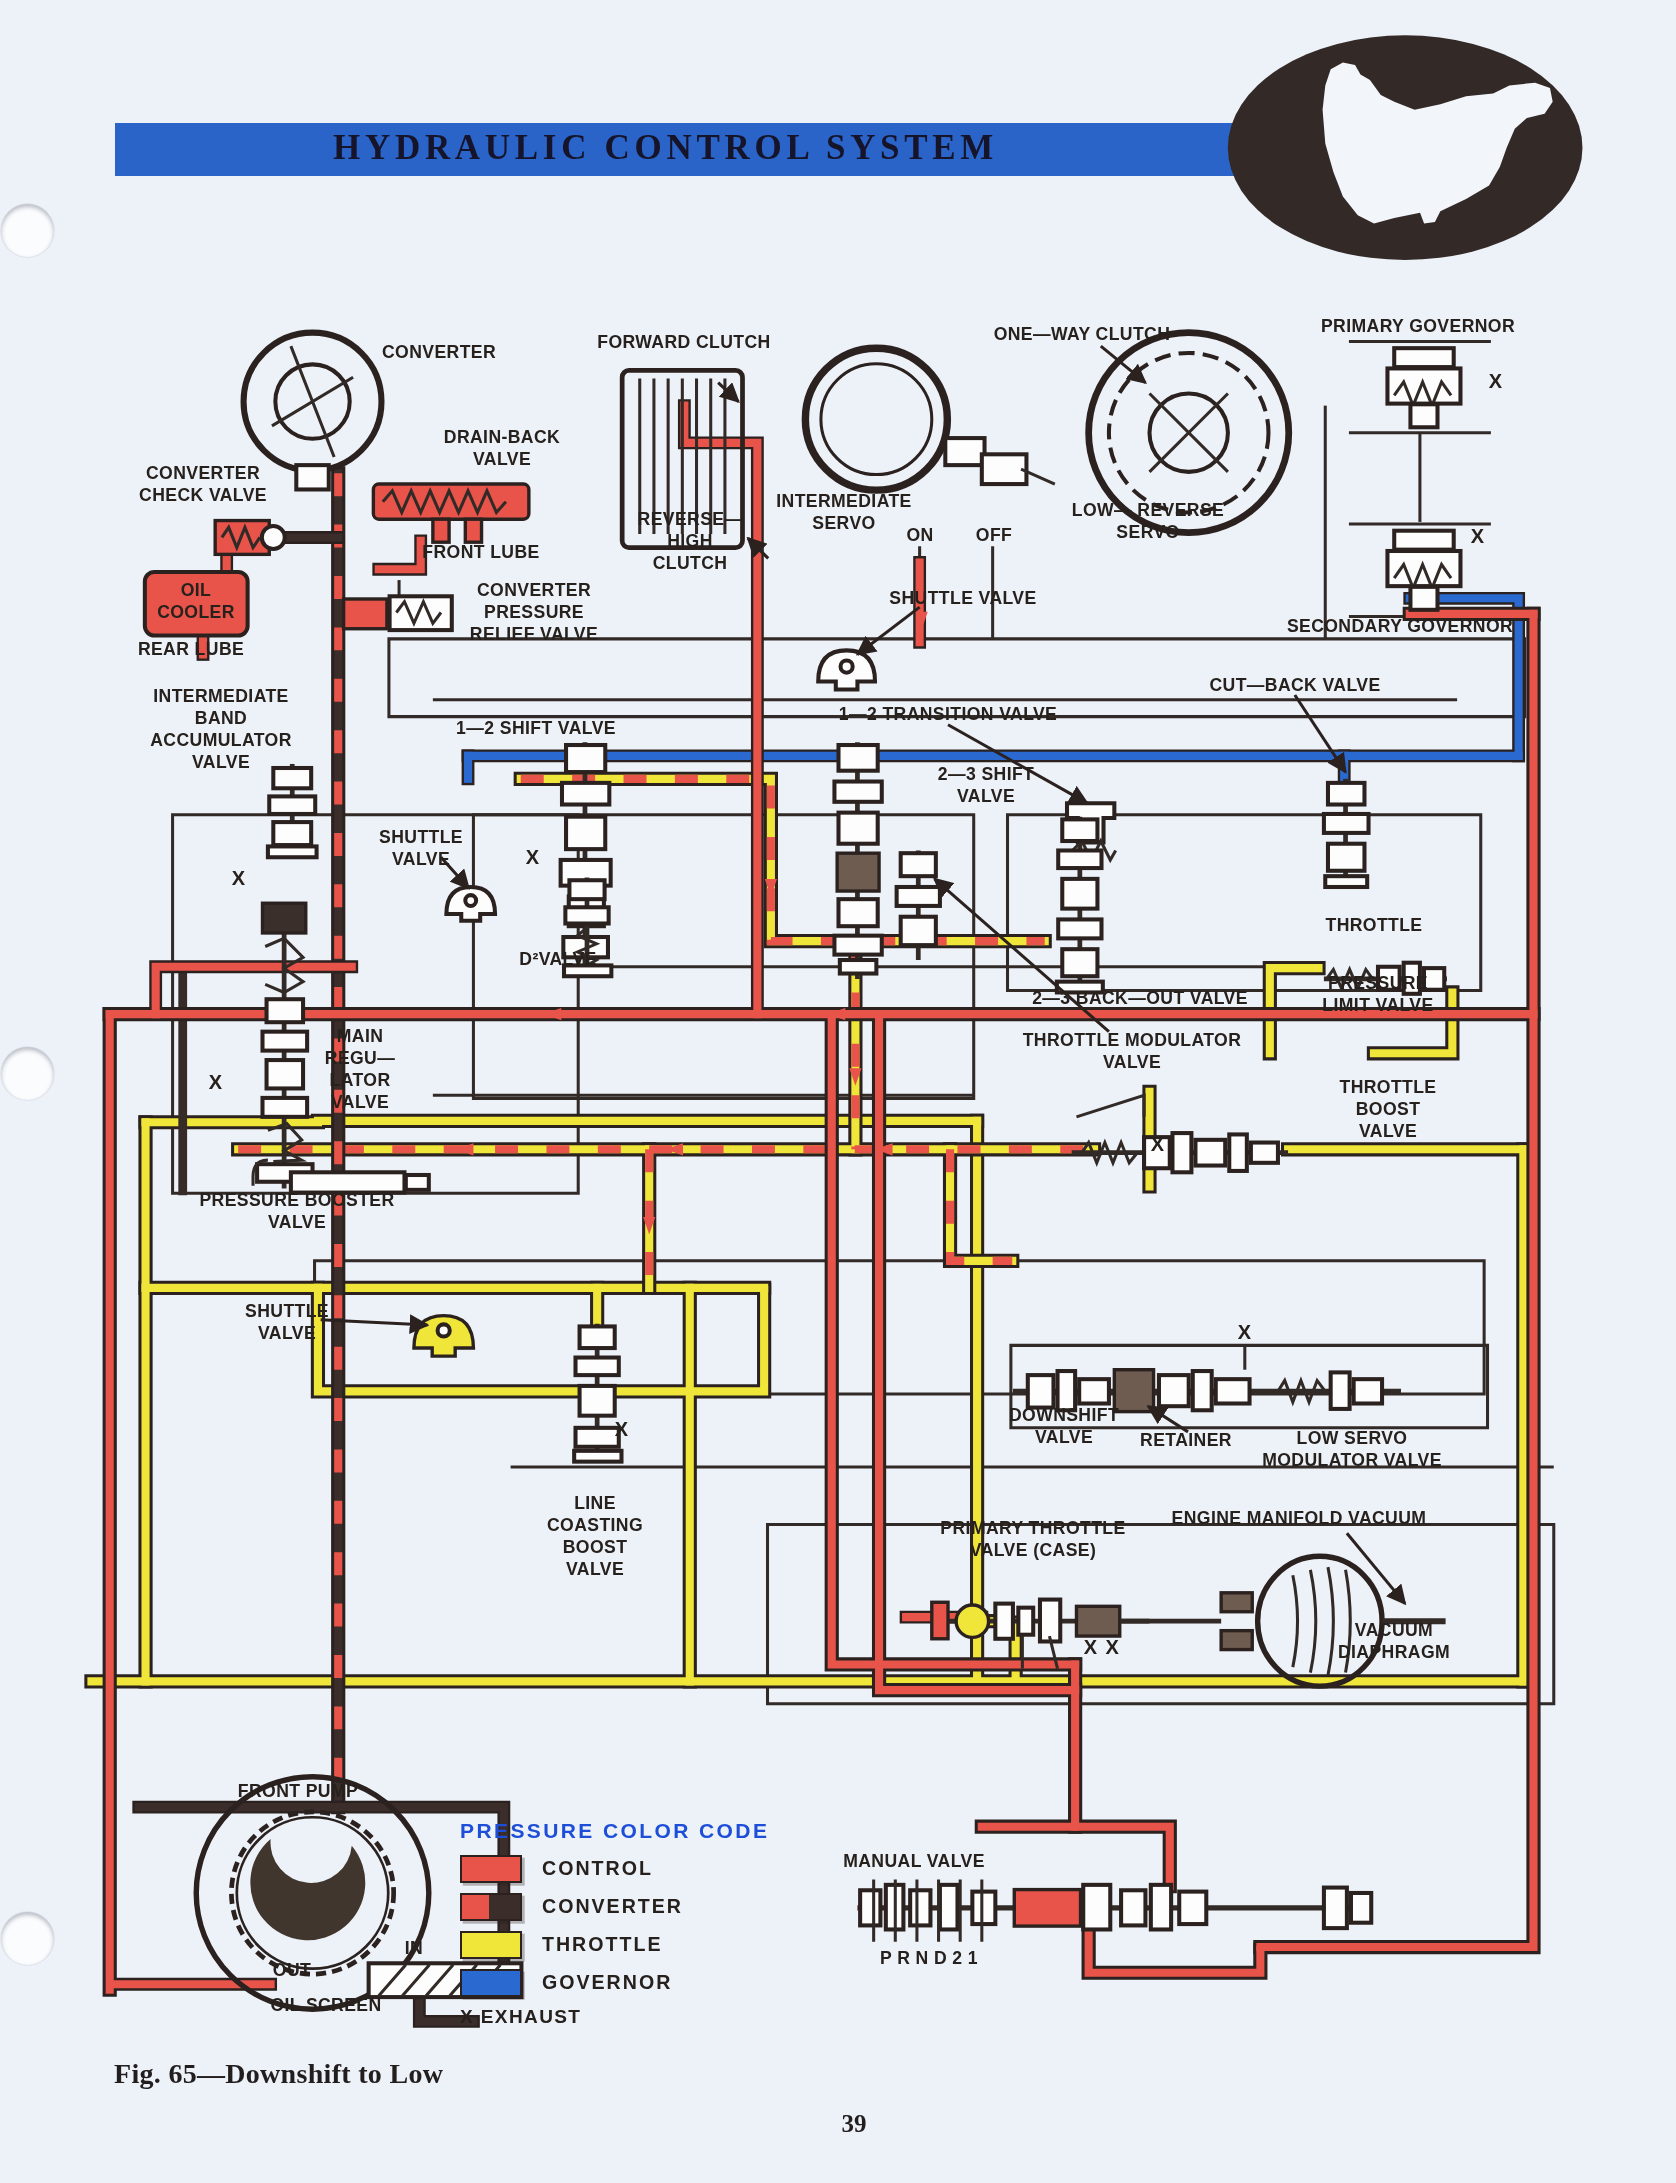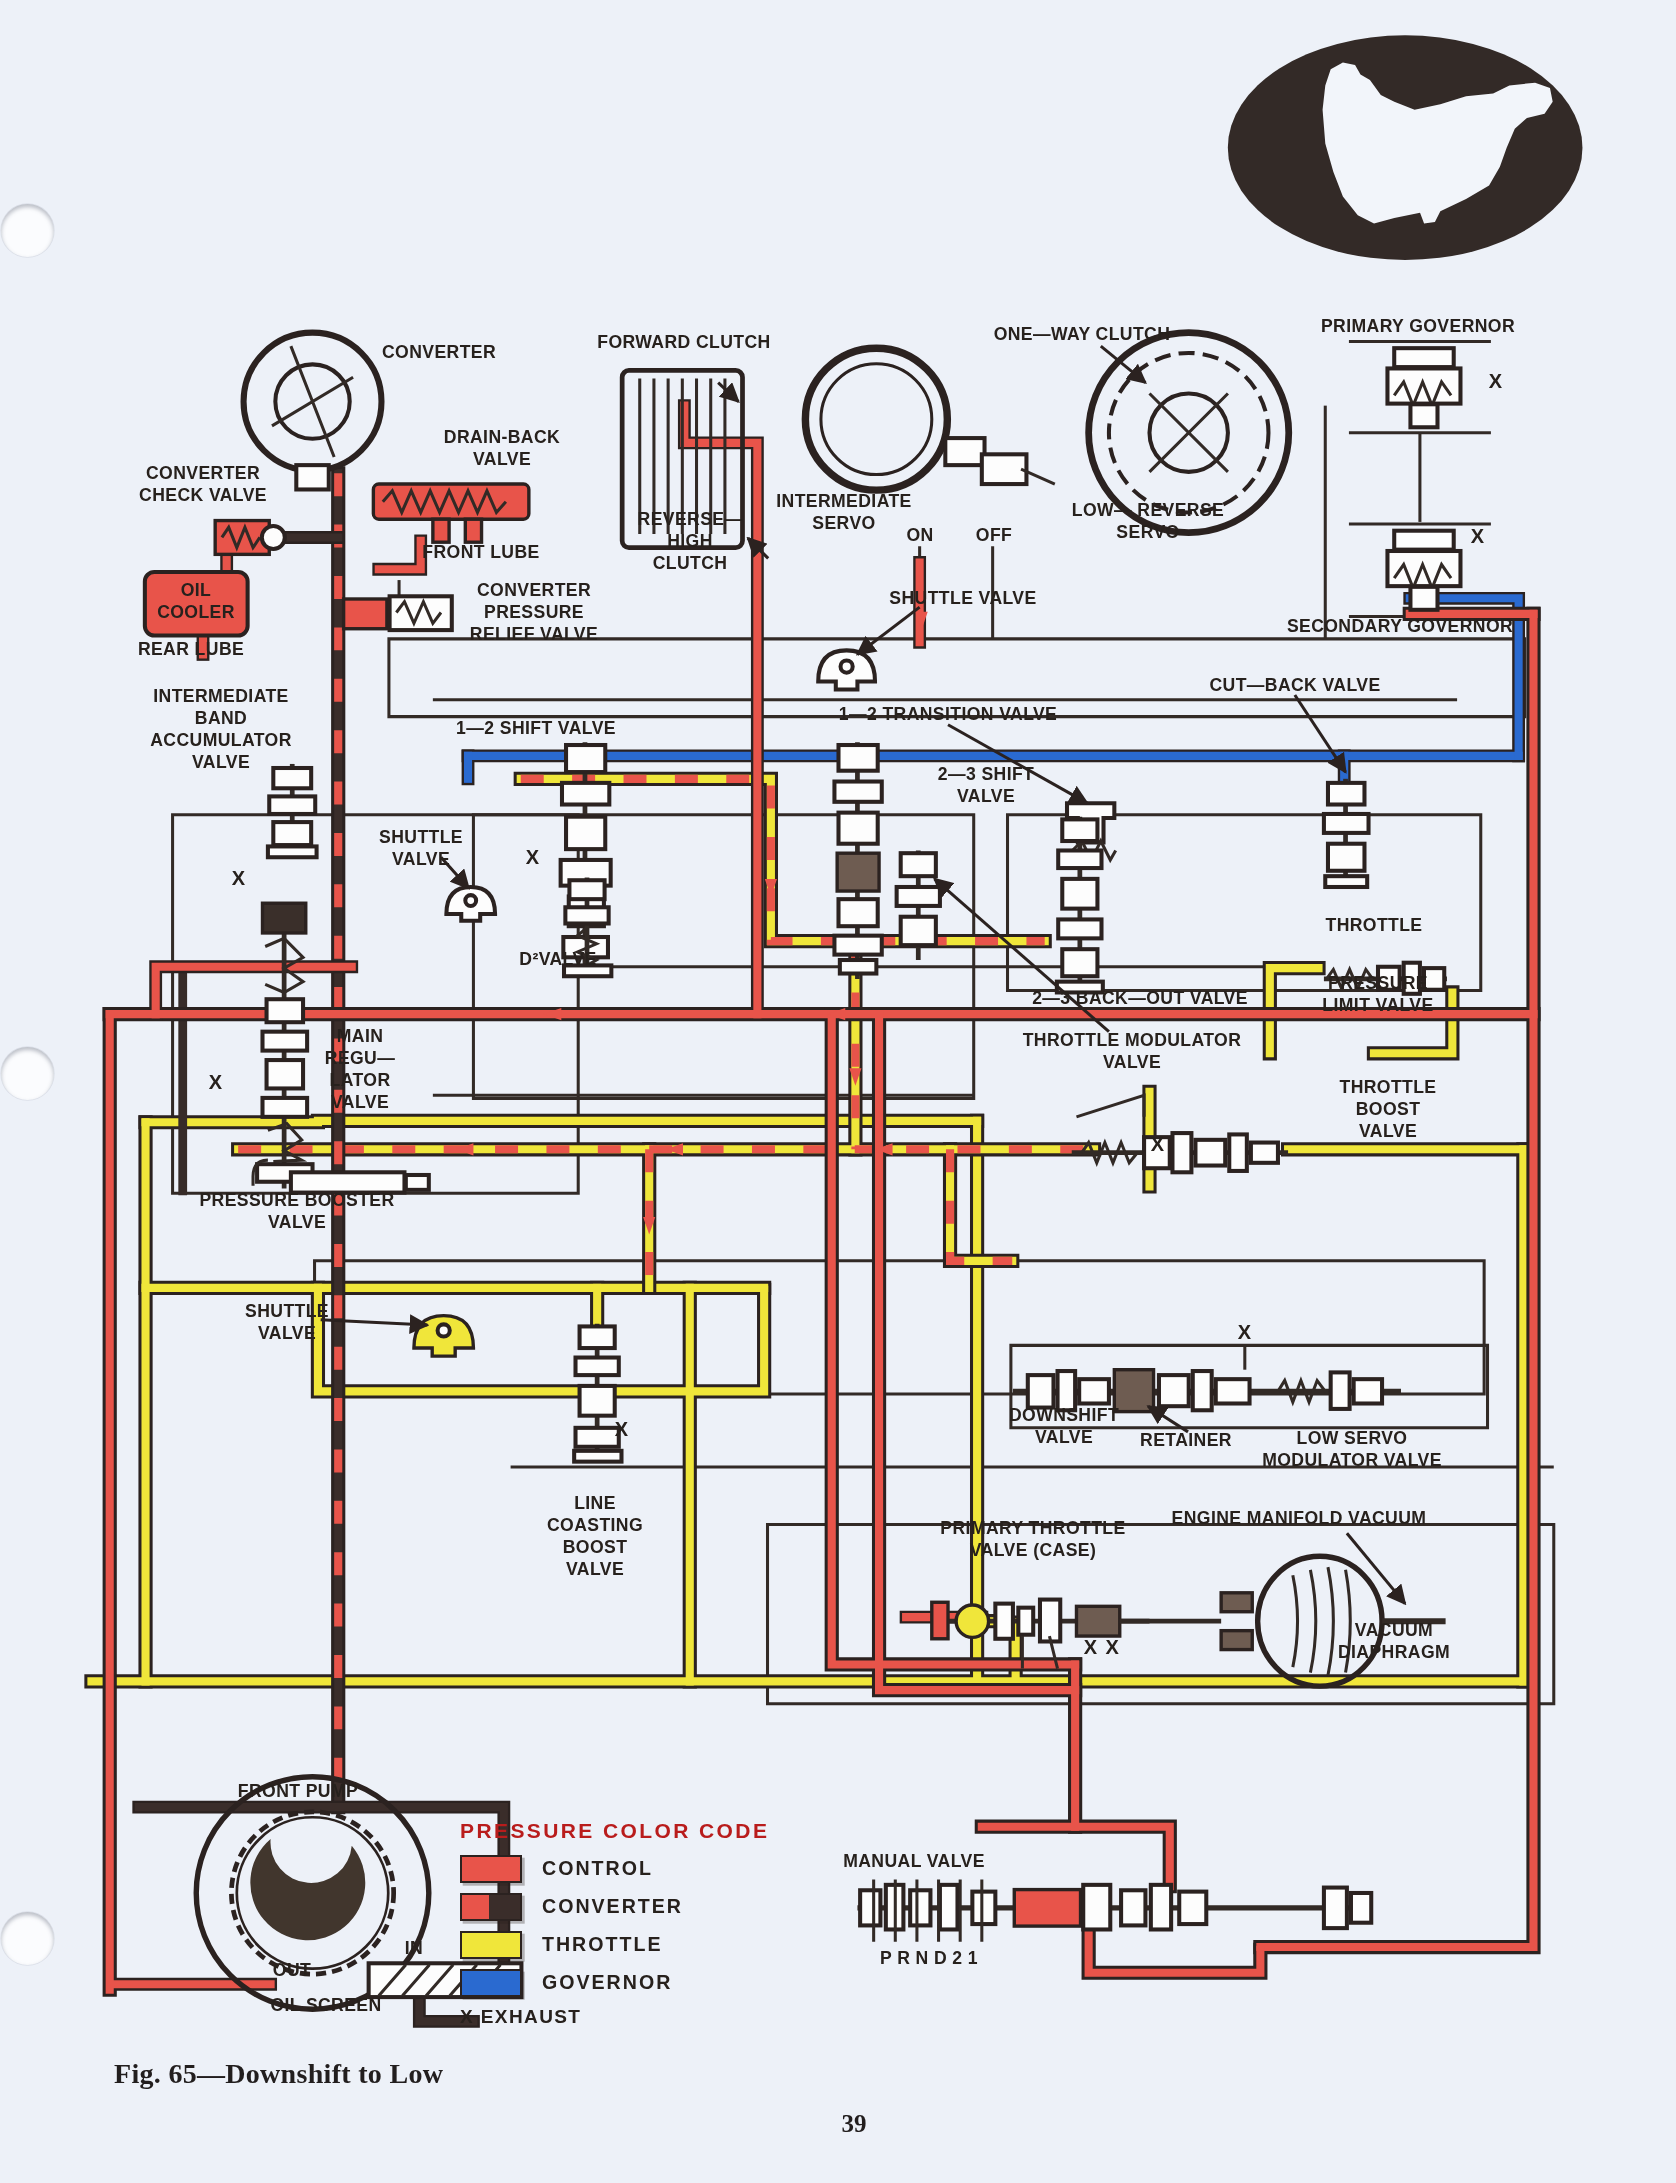--- a/index.html
+++ b/index.html
@@ -46,21 +46,21 @@
 
   
   .dlabel{
     position:absolute;transform:translate(-50%,-50%);
     font:700 17.6px/1.25 "Liberation Sans", sans-serif;
     color:#27211d;letter-spacing:0.4px;text-align:center;white-space:pre-line;
   }
   .xmark{font-size:20px;letter-spacing:1.4px}
 
   .legend{position:absolute;left:460px;top:1820px;width:379px;}
-  .legend-title{font:700 21px/1 "Liberation Sans", sans-serif;color:#b91c1c;letter-spacing:2.4px;margin-bottom:13.5px;}
+  .legend-title{font:700 21px/1 "Liberation Sans", sans-serif;color:#1d4ed8;letter-spacing:2.4px;margin-bottom:13.5px;}
   .legend-row{display:flex;align-items:center;margin-bottom:10px;}
   .swatch{width:58px;height:24px;border:2.7px solid #2b2220;box-shadow:2.7px 2.7px 0 rgba(40,30,25,.3);margin-right:20px;flex:0 0 auto;}
   .sw-control{background:var(--control);}
   .sw-converter{background:linear-gradient(90deg,var(--control) 0 46%,var(--converter) 46% 100%);}
   .sw-throttle{background:var(--throttle);}
   .sw-governor{background:var(--governor);}
   .legend-label{font:700 19.6px/1 "Liberation Sans", sans-serif;color:#27211d;letter-spacing:2px;}
   .legend-exhaust{font:700 19px/1 "Liberation Sans", sans-serif;color:#27211d;letter-spacing:1.4px;margin-top:5.4px;}
 
   .caption{
@@ -74,20 +74,23 @@
 </style>
 </head>
 <body>
 
 <div class="page">
 
   <div class="punch" style="top:204px"></div>
   <div class="punch" style="top:1047px"></div>
   <div class="punch" style="top:1912px"></div>
 
+  <header class="titlebar">
+    <h1>HYDRAULIC CONTROL SYSTEM</h1>
+  </header>
 
   <div class="logo">
     <svg viewBox="0 0 560 390" width="379" height="264">
       <ellipse cx="278" cy="196" rx="262" ry="166" fill="#332a27"></ellipse>
       <path fill="#f2f5fa" d="M168,80 L186,70 L204,74 L212,88 L226,96 L242,118 L262,128 L292,140 L330,132 L368,120 L408,116 L432,104 L470,100 L492,108 L496,128 L484,146 L458,152 L440,168 L428,196 L418,224 L402,252 L368,272 L330,290 L322,306 L306,308 L300,292 L262,300 L232,308 L208,296 L186,268 L172,232 L160,190 L156,140 L160,104 Z"></path>
     </svg>
   </div>
 
   <svg class="diagram" viewBox="0 0 2480 3229">
     <defs>

